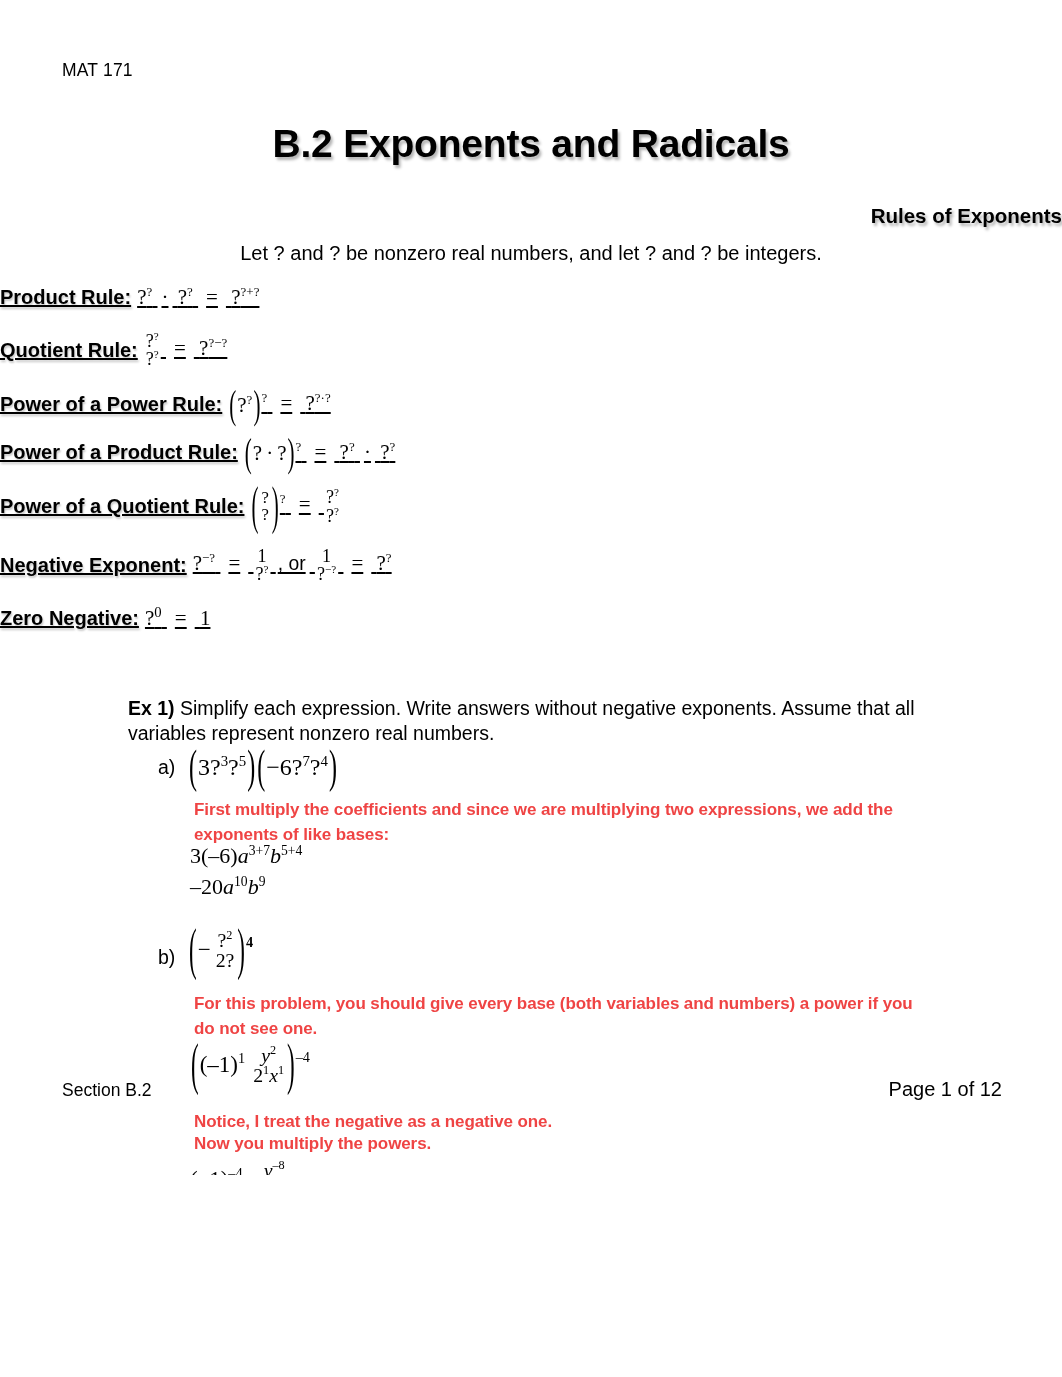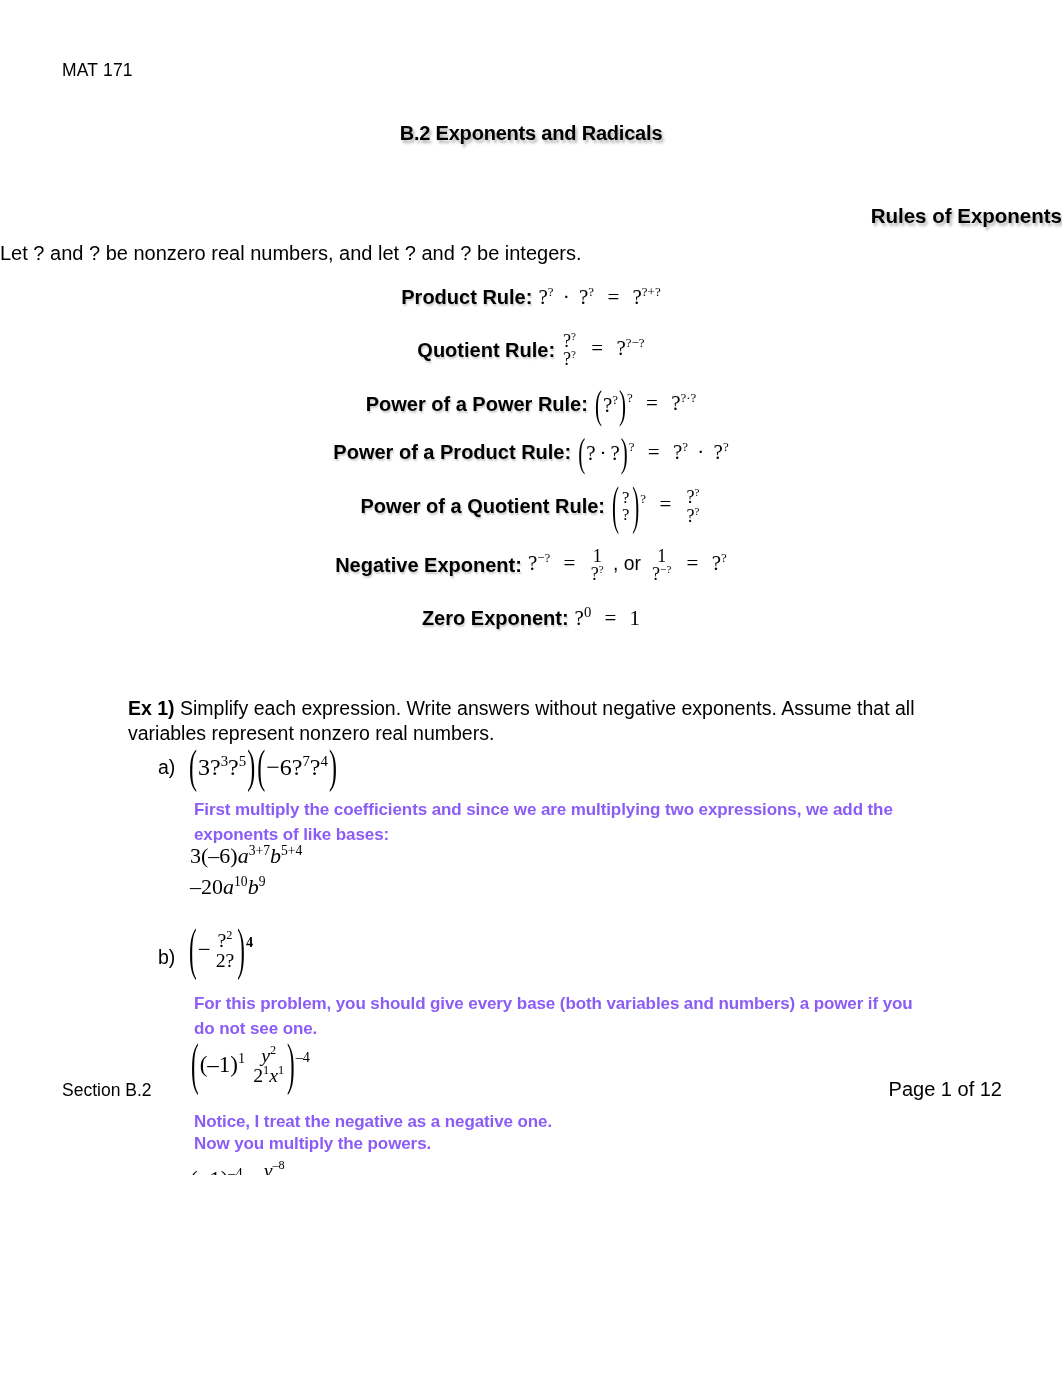--- a/index.html
+++ b/index.html
@@ -41,21 +41,21 @@
     font-size: 20px;
   }
 
   
   .doc-title {
     position: absolute;
     left: 0;
     right: 0;
     top: 122px;
     text-align: center;
-    font-size: 20px;
+    font-size: 39px;
     font-weight: bold;
     letter-spacing: -0.2px;
     text-shadow: 2px 3px 3px rgba(0,0,0,0.30);
   }
   .section-title {
     position: absolute;
     left: 0;
     right: 0;
     top: 204px;
     text-align: right;
@@ -65,34 +65,35 @@
   }
 
   
   .rules {
     position: absolute;
     left: 0;
     right: 0;
     top: 243px;
   }
   .rule-line {
-    text-align: left;
+    text-align: center;
     font-size: 20px;
     line-height: 1.0;
     white-space: nowrap;
   }
   .rule-intro {
     margin-bottom: 22px;
     font-size: 20px;
   }
   .rule-row {
     margin-bottom: 22px;
     display: flex;
     align-items: center;
-    justify-content: center;
+    justify-content: flex-start;
+    text-decoration: underline;
   }
   .rule-label {
     font-weight: bold;
     font-size: 20px;
     margin-right: 6px;
     text-shadow: 1px 2px 2px rgba(0,0,0,0.22);
   }
 
   
   .m {
@@ -167,21 +168,21 @@
     position: absolute;
     font-size: 19.5px;
   }
   .item-label {
     font-family: "Liberation Sans", sans-serif;
     font-size: 19.5px;
   }
 
   .note {
     position: absolute;
-    color: #8b5cf6;
+    color: #ef4444;
     font-weight: bold;
     font-size: 17px;
     line-height: 1.45;
     font-stretch: condensed;
     letter-spacing: -0.1px;
     width: 740px;
   }
 
   .work {
     position: absolute;
@@ -288,21 +289,21 @@
         <span class="frac">
           <span class="num">1</span>
           <span class="den"><span class="q">?</span><sup class="e">−?</sup></span>
         </span>
         <span class="eq">=</span>
         <span class="q">?</span><sup class="e">?</sup>
       </span>
     </div>
 
     <div class="rule-row">
-      <span class="rule-label">Zero Exponent:</span>
+      <span class="rule-label">Zero Negative:</span>
       <span class="m">
         <span class="q">?</span><sup class="e" style="font-size:0.70em;">0</sup>
         <span class="eq">=</span>
         <span>1</span>
       </span>
     </div>
 
   </div>
 
   <div class="ex-block">

